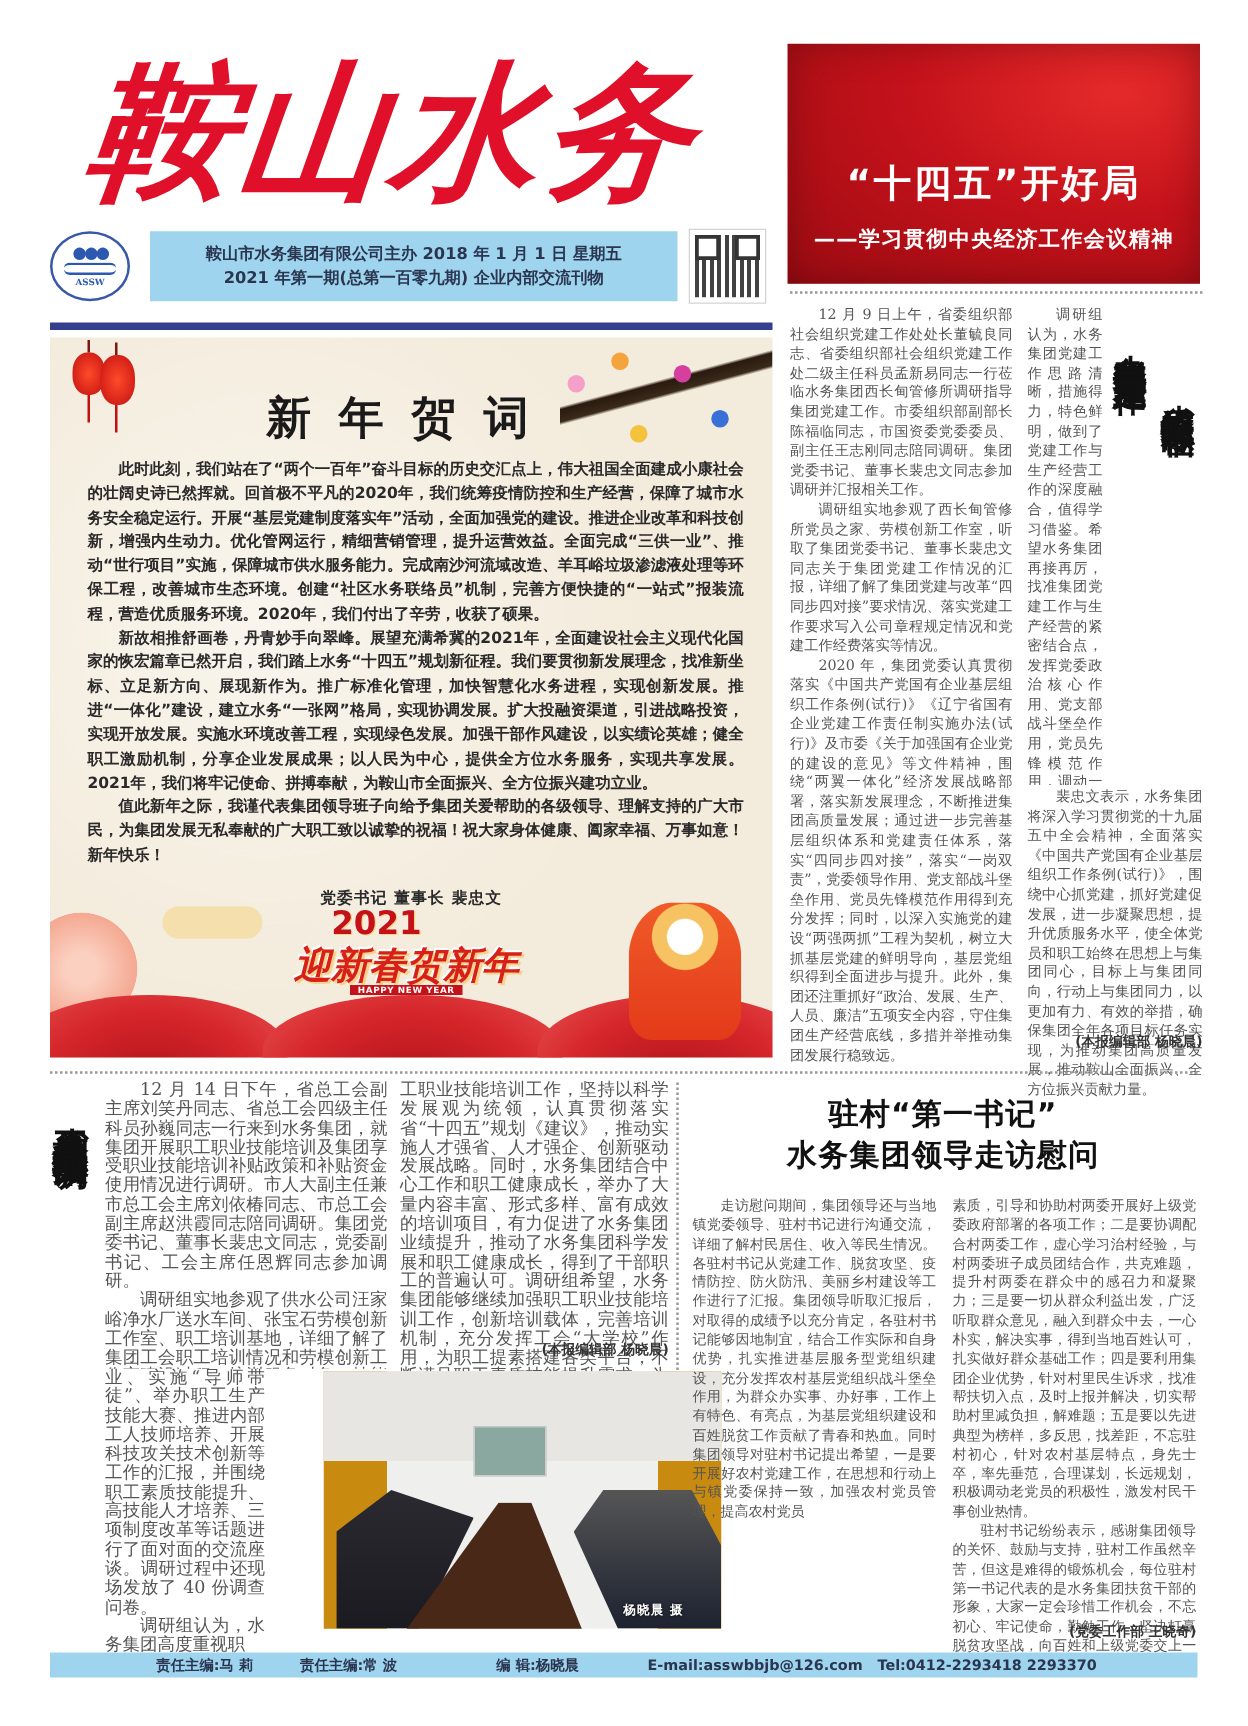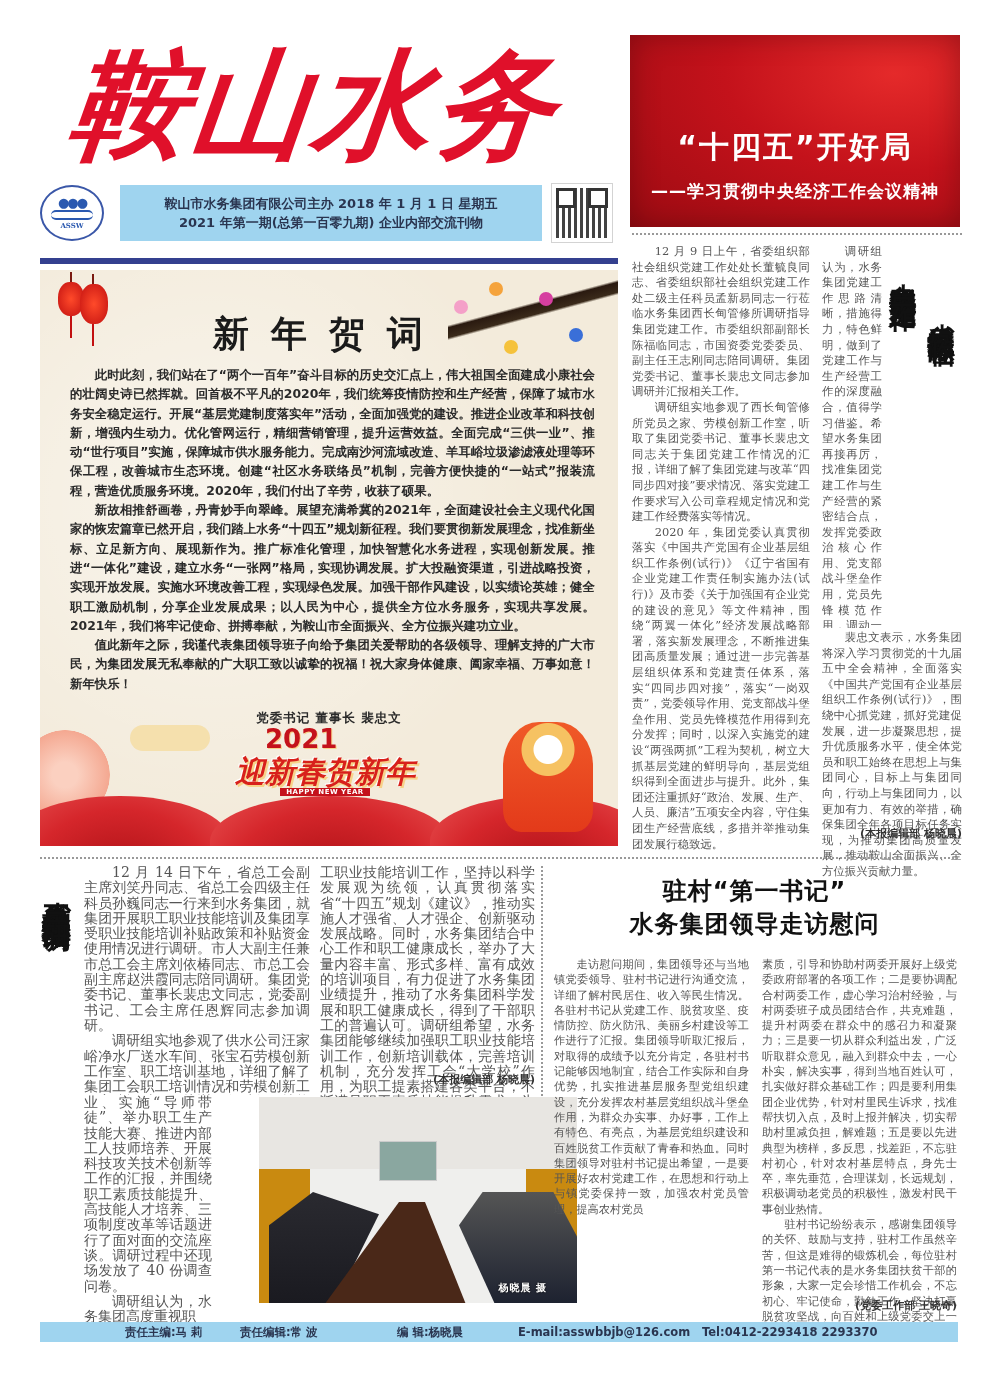--- a/index.html
+++ b/index.html
@@ -290,17 +290,17 @@
   <p>走访慰问期间，集团领导还与当地镇党委领导、驻村书记进行沟通交流，详细了解村民居住、收入等民生情况。各驻村书记从党建工作、脱贫攻坚、疫情防控、防火防汛、美丽乡村建设等工作进行了汇报。集团领导听取汇报后，对取得的成绩予以充分肯定，各驻村书记能够因地制宜，结合工作实际和自身优势，扎实推进基层服务型党组织建设，充分发挥农村基层党组织战斗堡垒作用，为群众办实事、办好事，工作上有特色、有亮点，为基层党组织建设和百姓脱贫工作贡献了青春和热血。同时集团领导对驻村书记提出希望，一是要开展好农村党建工作，在思想和行动上与镇党委保持一致，加强农村党员管理，提高农村党员</p>
 </div>
 <div class="art3-col art3-col2">
   <p style="text-indent:0;">素质，引导和协助村两委开展好上级党委政府部署的各项工作；二是要协调配合村两委工作，虚心学习治村经验，与村两委班子成员团结合作，共克难题，提升村两委在群众中的感召力和凝聚力；三是要一切从群众利益出发，广泛听取群众意见，融入到群众中去，一心朴实，解决实事，得到当地百姓认可，扎实做好群众基础工作；四是要利用集团企业优势，针对村里民生诉求，找准帮扶切入点，及时上报并解决，切实帮助村里减负担，解难题；五是要以先进典型为榜样，多反思，找差距，不忘驻村初心，针对农村基层特点，身先士卒，率先垂范，合理谋划，长远规划，积极调动老党员的积极性，激发村民干事创业热情。</p>
   <p>驻村书记纷纷表示，感谢集团领导的关怀、鼓励与支持，驻村工作虽然辛苦，但这是难得的锻炼机会，每位驻村第一书记代表的是水务集团扶贫干部的形象，大家一定会珍惜工作机会，不忘初心、牢记使命，勤勉工作，坚决打赢脱贫攻坚战，向百姓和上级党委交上一份满意的答卷。</p>
 </div>
 <div class="byline art3-byline">(党委工作部   王晓奇)</div>
 
 <div class="footer">
   <span style="left:85px;">责任主编:马   莉</span>
-  <span style="left:200px;">责任编辑:常   波</span>
+  <span style="left:200px;">责任主编:常   波</span>
   <span style="left:333px;margin-left:24px;">编   辑:杨晓晨</span>
   <span style="left:478px;">E-mail:asswbbjb@126.com</span>
   <span style="left:662px;">Tel:0412-2293418   2293370</span>
 </div>
 
 </body></html>

